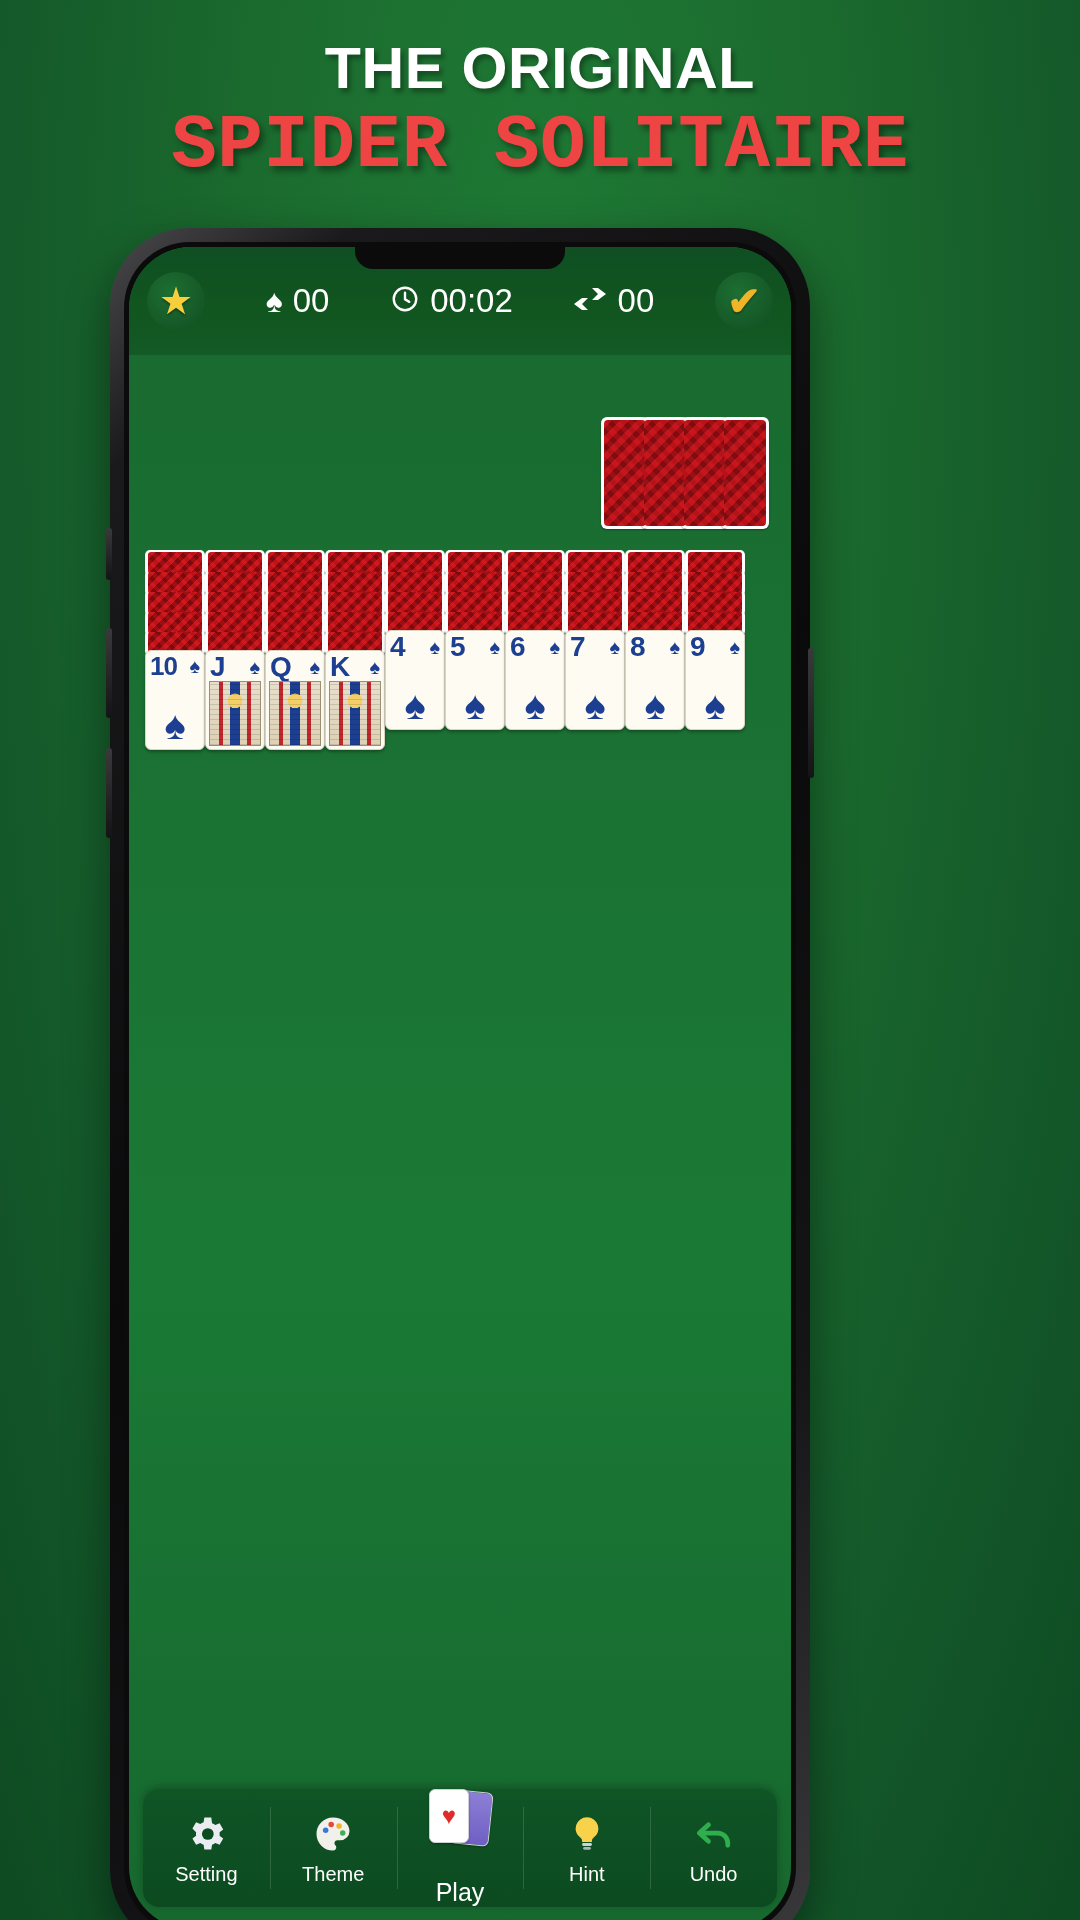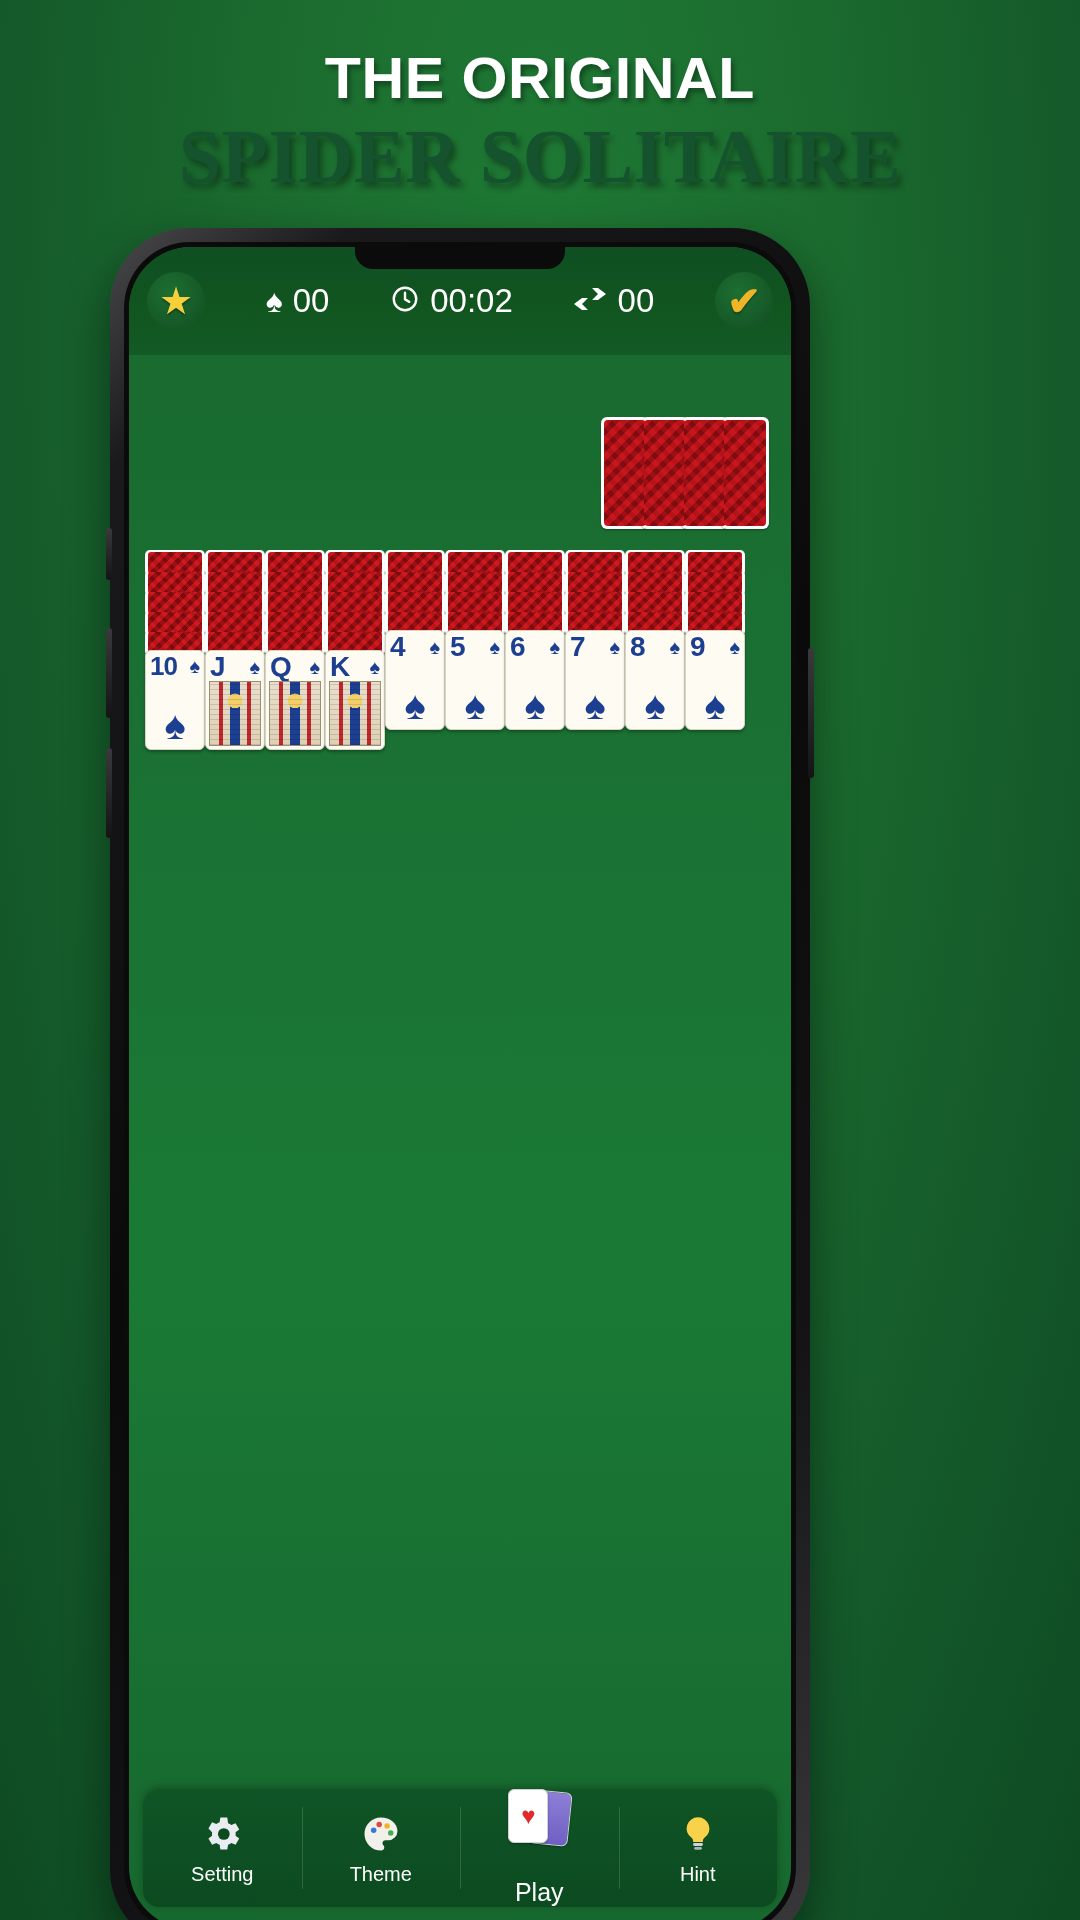--- a/index.html
+++ b/index.html
@@ -6,34 +6,34 @@
   html,body { width:1080px; height:1920px; overflow:hidden; }
   body {
     font-family:"Liberation Sans", sans-serif;
     background:
       radial-gradient(ellipse at 50% 18%, #1f7a35 0%, #1b6b2e 38%, #14592a 72%, #0e4a22 100%);
     position:relative;
   }
   
   .promo-header{
     position:absolute; top:0; left:0; width:1080px; height:200px;
-    display:flex; flex-direction:column; align-items:center; justify-content:flex-end;
+    display:flex; flex-direction:column; align-items:center; justify-content:center;
     padding-top:22px; user-select:none;
   }
   .promo-line1{
     color:#ffffff; font-size:58px; font-weight:bold; letter-spacing:0.5px;
     text-shadow:3px 4px 5px rgba(0,0,0,0.35);
     font-family:"Liberation Sans", sans-serif;
     transform:scaleX(1.02);
   }
   .promo-line2{
-    color:#14532d; font-size:76px; font-weight:bold; letter-spacing:0.5px;
+    color:#ef4444; font-size:76px; font-weight:bold; letter-spacing:0.5px;
     margin-top:2px;
     text-shadow:4px 5px 6px rgba(0,0,0,0.38);
-    font-family:Liberation Serif, serif;
+    font-family:Liberation Mono, monospace;
   }
 
   
   .phone-frame{
     position:absolute; left:110px; top:228px; width:700px; height:1720px;
     border-radius:78px;
     background:linear-gradient(135deg,#4a4a4d 0%,#1a1a1c 10%,#0a0a0b 45%,#141416 75%,#3a3a3d 100%);
     padding:14px;
     box-shadow:0 18px 45px rgba(0,0,0,0.45);
   }
@@ -561,17 +561,26 @@
           <div class="nav-item">
             <div class="nav-icon">
               <svg width="42" height="44" viewBox="0 0 24 24">
                 <path d="M12 2.5a6.4 6.4 0 0 0-3.7 11.7c.6.45.9 1.1.9 1.8v.5h5.6v-.5c0-.7.3-1.35.9-1.8A6.4 6.4 0 0 0 12 2.5z" fill="#f7d24a"></path>
                 <rect x="9.2" y="17.1" width="5.6" height="1.7" rx="0.8" fill="#cfd3d8"></rect>
                 <rect x="9.8" y="19.4" width="4.4" height="1.6" rx="0.8" fill="#aeb4bb"></rect>
               </svg>
             </div>
             <div class="nav-label">Hint</div>
           </div>
+          <div class="nav-item">
+            <div class="nav-icon">
+              <svg width="46" height="44" viewBox="0 0 24 24" fill="none" stroke="#2fae4e" stroke-width="2.6" stroke-linecap="round" stroke-linejoin="round">
+                <path d="M9 7 L4 11.5 L9 16"></path>
+                <path d="M4.4 11.5 H14a5.5 5.5 0 0 1 5.5 5.5v1.2"></path>
+              </svg>
+            </div>
+            <div class="nav-label">Undo</div>
+          </div>
         </div>
 
     </div>
   </div>
 </div>
 
 </body></html>

